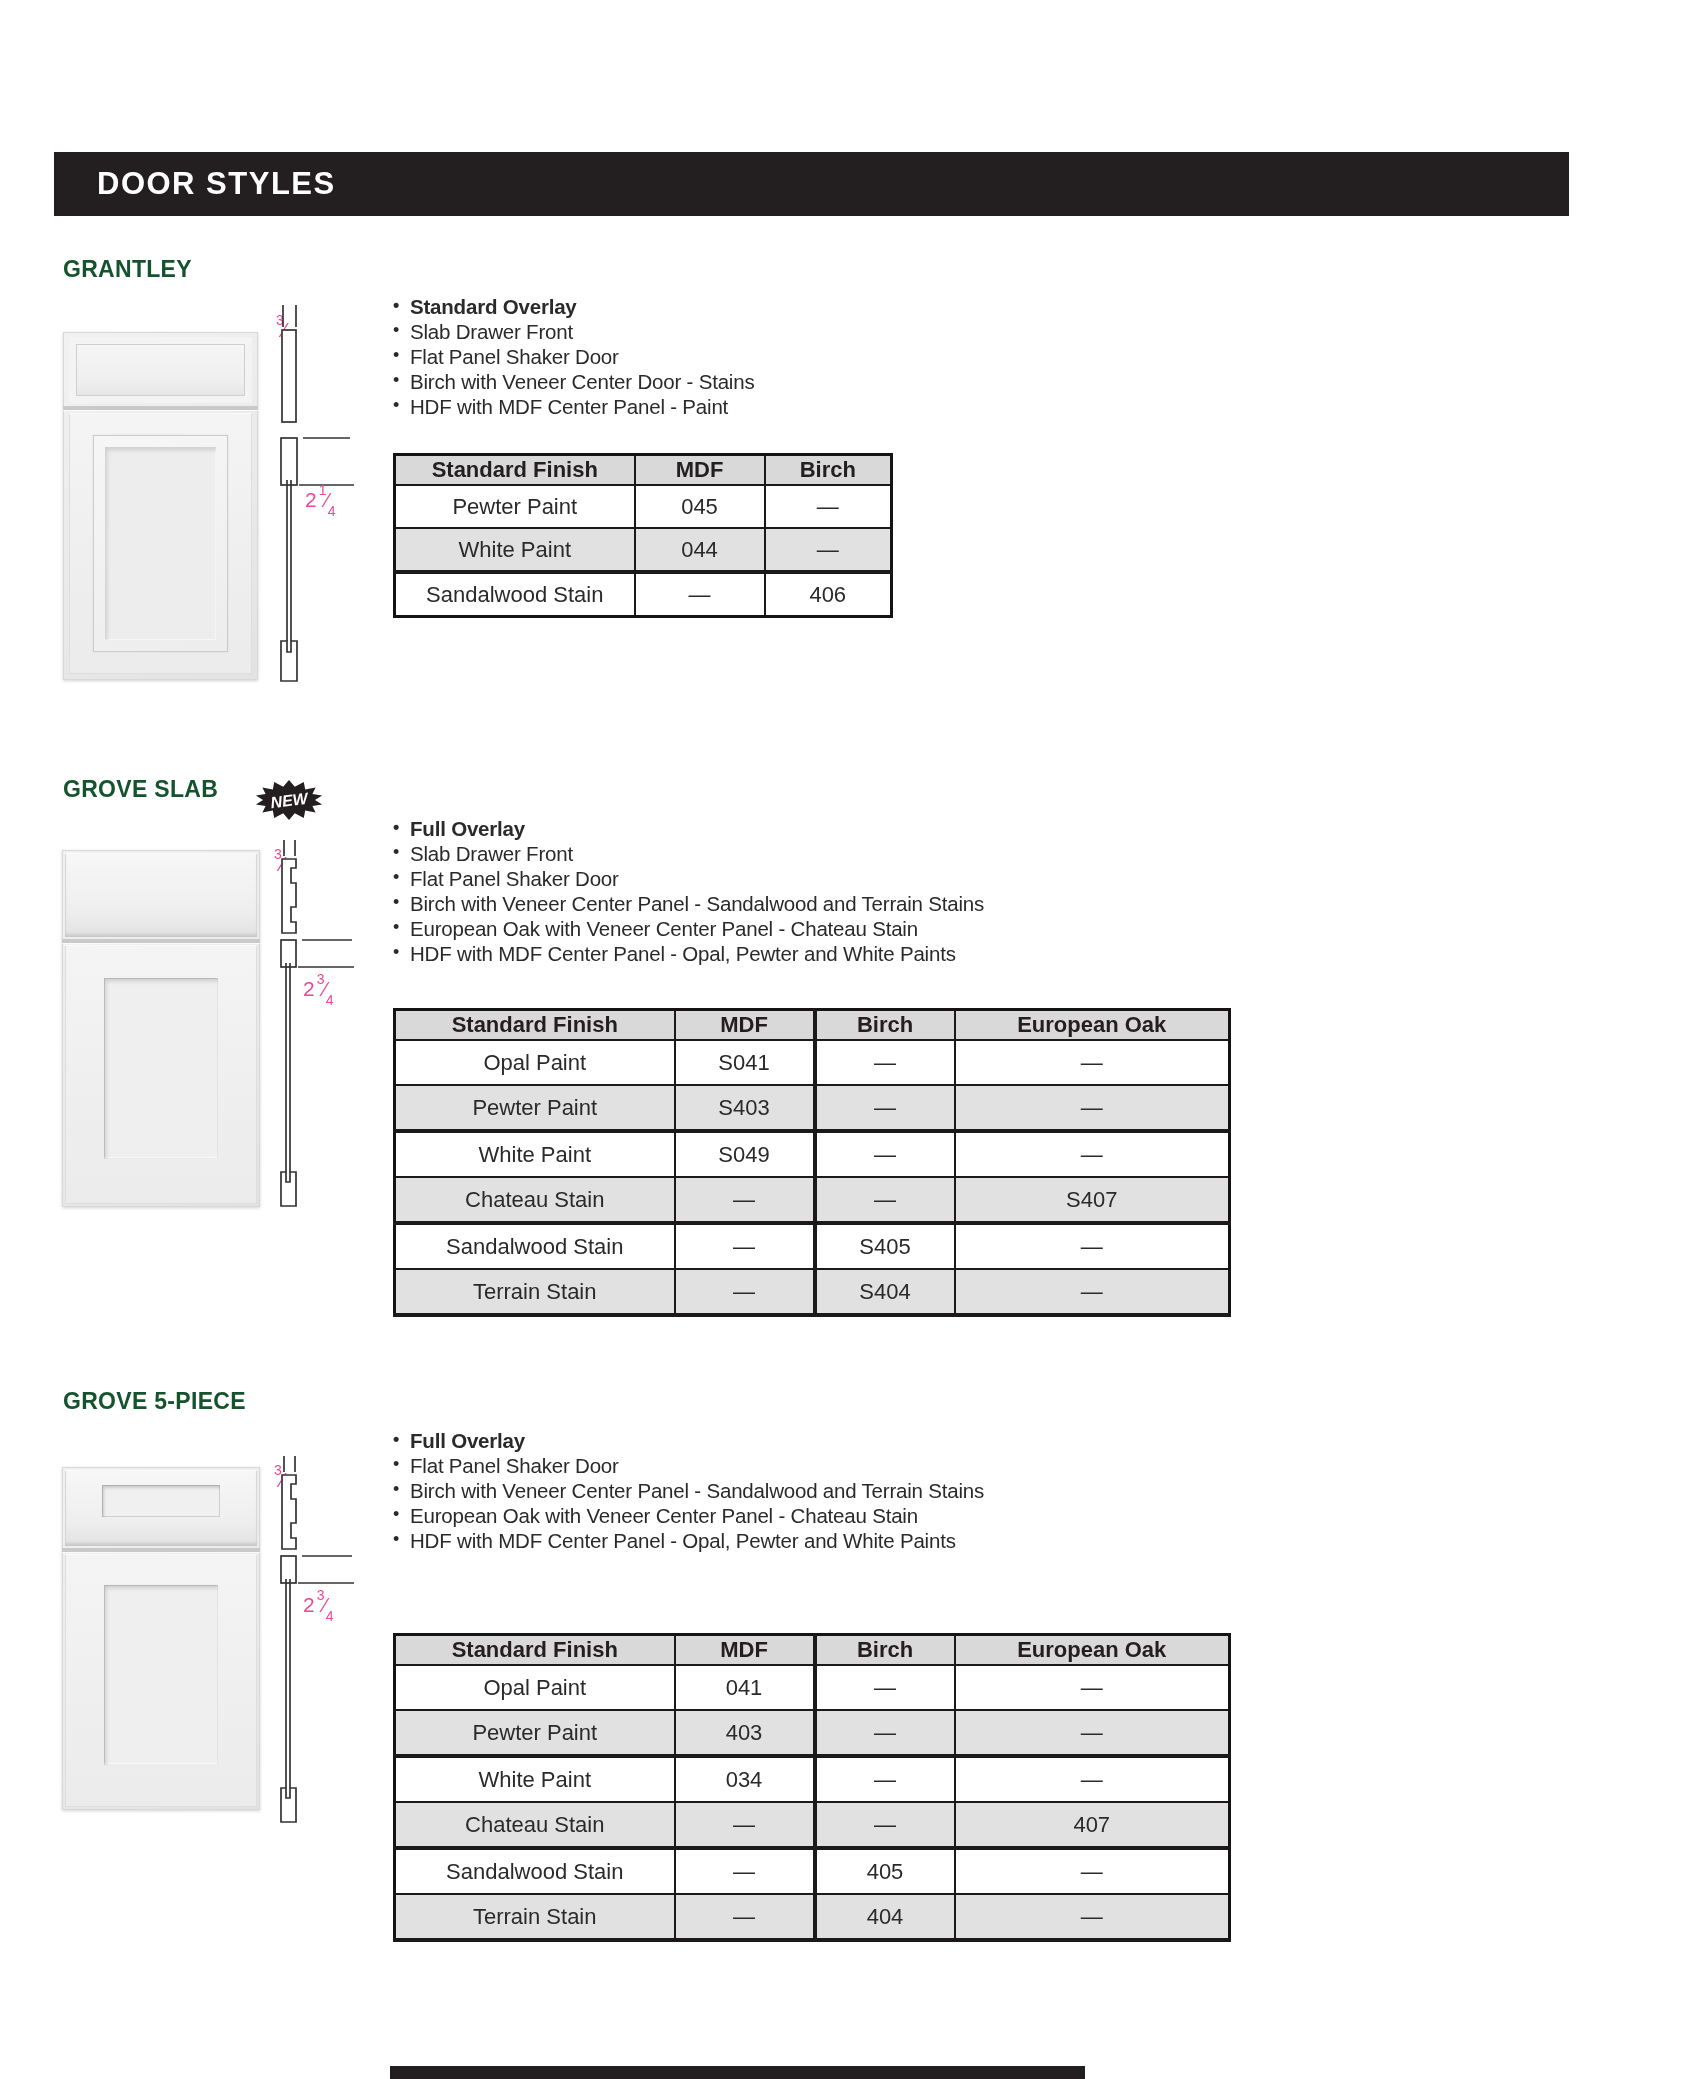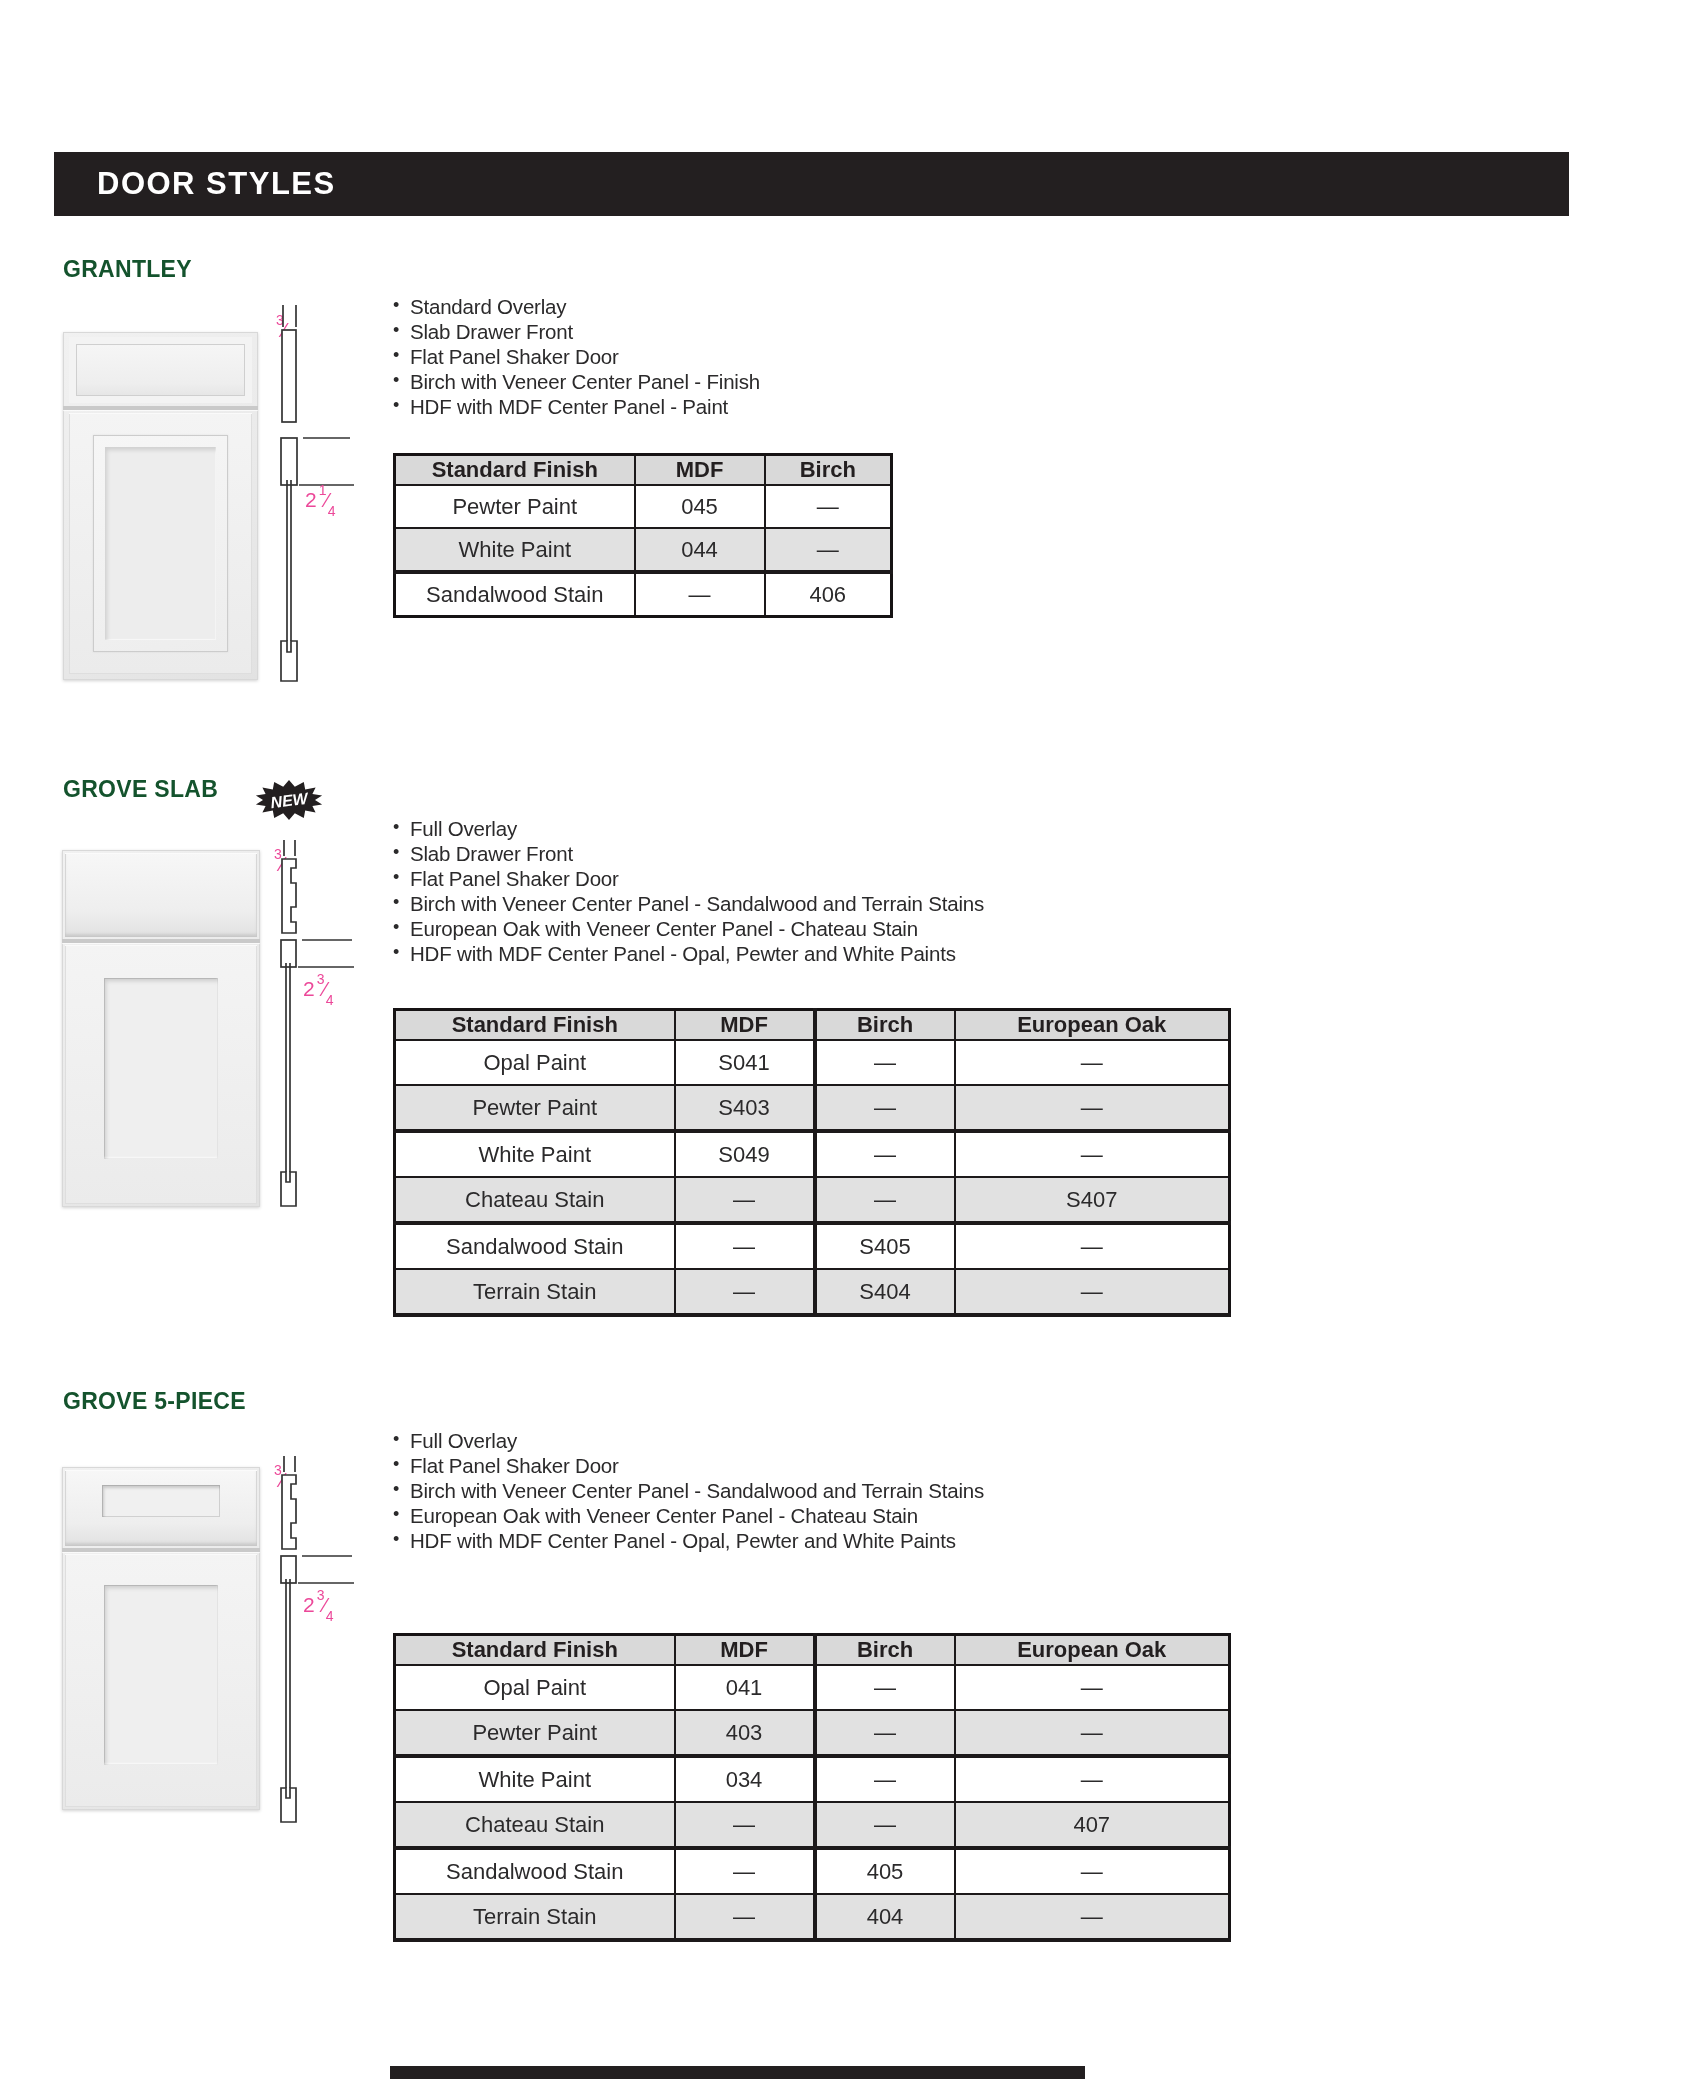--- a/index.html
+++ b/index.html
@@ -75,21 +75,21 @@
   .dim-label sup{font-size:14px;position:relative;top:-4px;line-height:0;}
   .dim-label sub{font-size:14px;position:relative;top:4px;line-height:0;}
   .dim-label .slash{font-size:20px;margin:0 -1px;}
   
   ul.bullets{list-style:none;margin:0;padding:0;}
   ul.bullets li{
     position:relative;padding-left:18px;font-size:20.5px;line-height:25px;
     letter-spacing:-.2px;color:#2b2a2b;white-space:nowrap;
   }
   ul.bullets li::before{content:"\2022";position:absolute;left:1px;top:-1px;font-size:18px;}
-  ul.bullets li.bold{font-weight:normal;}
+  ul.bullets li.bold{font-weight:bold;}
   
   table.finish{border-collapse:collapse;table-layout:fixed;border:3px solid #161314;}
   table.finish th,table.finish td{
     border:2px solid #1c191a;text-align:center;vertical-align:middle;
     font-size:22px;color:#2b2a2b;padding:0;overflow:hidden;
   }
   table.finish th{background:#d9d9d9;font-weight:bold;height:28px;color:#231f20;}
   table.finish tbody tr:nth-child(even){background:#e1e1e1;}
   table.finish tbody tr:nth-child(odd){background:#ffffff;}
   table.finish tbody tr:nth-child(even) td{border-bottom-width:4px;}
@@ -132,21 +132,21 @@
     <line x1="15" y1="180" x2="15" y2="341"></line>
     <path d="M5 341 L5 381 L21 381 L21 341 L15 341 L15 352 L11 352 L11 341 Z"></path>
   </svg>
 </div>
 <div class="abs dim-label" style="left:305px;top:449px;"><span class="whole">2</span><sup>1</sup><span class="slash">⁄</span><sub>4</sub></div>
 
 <ul class="abs bullets" style="left:392px;top:294px;">
     <li class="bold">Standard Overlay</li>
     <li>Slab Drawer Front</li>
     <li>Flat Panel Shaker Door</li>
-    <li>Birch with Veneer Center Panel - Finish</li>
+    <li>Birch with Veneer Center Door - Stains</li>
     <li>HDF with MDF Center Panel - Paint</li>
   </ul>
 
 <table class="abs finish t3" style="left:393px;top:453px;">
     <colgroup>
       <col style="width: 240px;">
       <col style="width: 130px;">
       <col style="width: 127px;">
     </colgroup>
     <thead>

